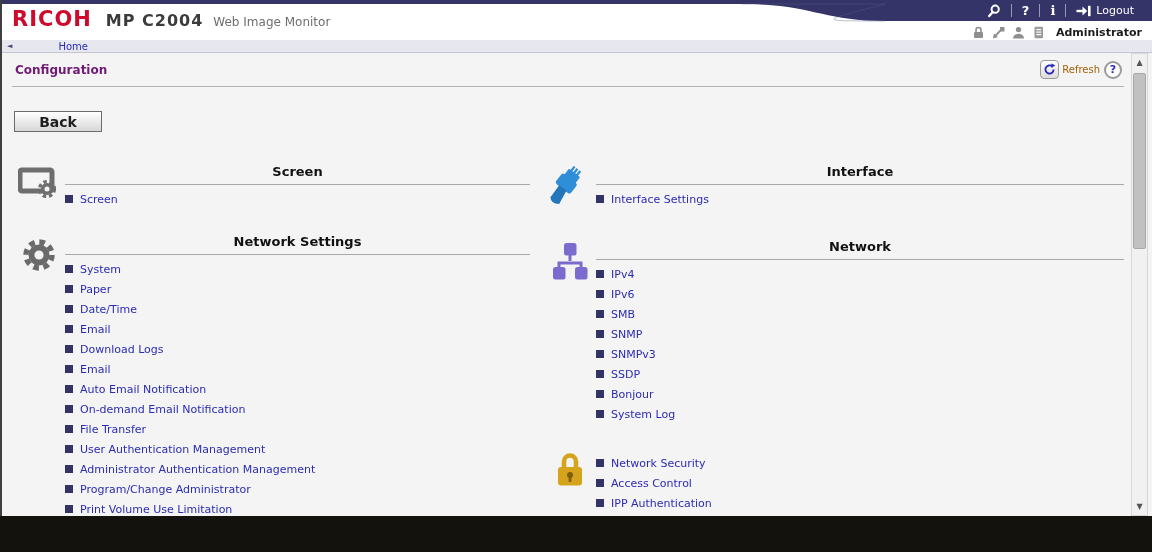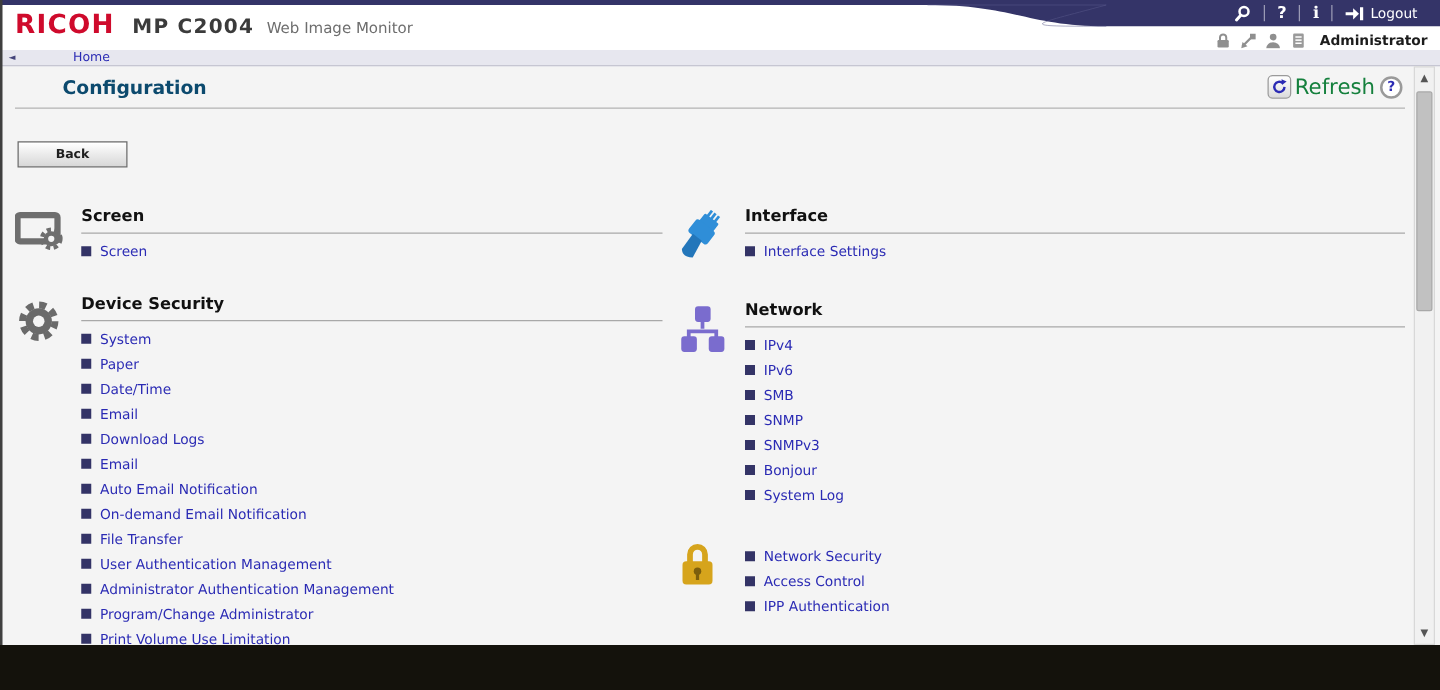--- a/index.html
+++ b/index.html
@@ -25,36 +25,36 @@
   .user-role { font-size:11px; font-weight:bold; color:#1c1c1c; margin-left:4px; }
 
   
   #breadcrumb { position:absolute; top:40px; left:0; width:1152px; height:13px; background:#e7e7ef; border-bottom:1px solid #c6c6d2; display:flex; align-items:center; padding-left:7px; z-index:9; }
   .crumb-arrow { color:#44447a; font-size:7px; margin-right:3px; }
   .home-link { color:#2b2bb4; font-size:10px; text-decoration:none; cursor:pointer;margin-left:43px; }
 
   
   #content { position:absolute; top:53px; left:2px; right:22px; bottom:4px; overflow:hidden; }
   #page-header { height:34px; margin:0 6px 0 10px; border-bottom:1px solid #b3b3b3; display:flex; align-items:center; justify-content:space-between; }
-  .page-title { font-size:15px; font-weight:bold; color:#0c4a6e; padding-left:3px;margin-left:35px; }
+  .page-title { font-size:12px; font-weight:bold; color:#701a75; padding-left:3px; }
   #refresh-cluster { display:flex; align-items:center; gap:4px; padding-right:2px; }
   .refresh-btn { display:flex; align-items:center; gap:3px; cursor:pointer; }
   .refresh-icon-box { width:19px; height:19px; border:1px solid #9a9a9a; border-radius:4px; background:linear-gradient(#ffffff,#dcdcdc); display:flex; align-items:center; justify-content:center; }
-  .refresh-label { color:#15803d; font-size:17px; }
+  .refresh-label { color:#a16207; font-size:10px; }
   .help-circle { width:18px; height:18px; border:2px solid #9a9a9a; border-radius:50%; background:#fff; color:#2b2bb4; font-size:11px; font-weight:bold; display:flex; align-items:center; justify-content:center; cursor:pointer; }
 
   #back-row { margin:24px 0 0 12px; }
-  .back-button { width:88px; height:21px; border:1px solid #6b6b6b; background:linear-gradient(#ffffff,#d7d7d7); box-shadow:inset 0 1px 0 #fff; font-size:10px; font-weight:bold; color:#1f1f1f; font-family:inherit; cursor:pointer; }
+  .back-button { width:88px; height:21px; border:1px solid #6b6b6b; background:linear-gradient(#ffffff,#d7d7d7); box-shadow:inset 0 1px 0 #fff; font-size:14px; font-weight:bold; color:#1f1f1f; font-family:inherit; cursor:pointer; }
 
   #main { position:relative; margin-top:32px; }
   .col { position:absolute; top:0; }
   #col-left { left:10px; width:518px; }
   #col-right { left:541px; right:6px; }
 
-  .section { display:flex; margin-bottom:25px; }
+  .section { display:flex; margin-bottom:25px;text-align:center; }
   .icon-cell { width:53px; flex:none; padding-top:2px; }
   .section-body { flex:1; min-width:0; }
   .section-title { font-size:13px; font-weight:bold; color:#111; padding-bottom:5px; border-bottom:1px solid #a8a8a8; }
   .links { padding-top:4px; }
   .link-item { height:20px; display:flex; align-items:center; cursor:pointer; }
   .bullet { width:8px; height:8px; background:#333366; margin-right:7px; flex:none; }
   .cfg-link { font-size:11px; color:#2b2bb4; text-decoration:none; white-space:nowrap; }
 
   
   #scrollbar { position:absolute; top:53px; right:4px; bottom:4px; width:17px; background:#f1f1f1; border:1px solid #d8d8d8; z-index:40; }
@@ -176,21 +176,21 @@
               </div>
             </div>
           </div>
           <div class="section">
             <div class="icon-cell"><svg width="38" height="38" viewBox="0 0 38 38">
                 <circle cx="19" cy="19" r="10.5" fill="#6a6a6a"></circle>
                 <circle cx="19" cy="19" r="13" fill="none" stroke="#6a6a6a" stroke-width="5.5" stroke-dasharray="5.6,4.6"></circle>
                 <circle cx="19" cy="19" r="4.6" fill="#f4f4f4"></circle>
               </svg></div>
             <div class="section-body">
-              <div class="section-title">Device Security</div>
+              <div class="section-title">Network Settings</div>
               <div class="links">
                 <div class="link-item">
                   <span class="bullet"></span>
                   <a class="cfg-link">System</a>
                 </div>
                 <div class="link-item">
                   <span class="bullet"></span>
                   <a class="cfg-link">Paper</a>
                 </div>
                 <div class="link-item">
@@ -292,20 +292,24 @@
                 <div class="link-item">
                   <span class="bullet"></span>
                   <a class="cfg-link">SNMP</a>
                 </div>
                 <div class="link-item">
                   <span class="bullet"></span>
                   <a class="cfg-link">SNMPv3</a>
                 </div>
                 <div class="link-item">
                   <span class="bullet"></span>
+                  <a class="cfg-link">SSDP</a>
+                </div>
+                <div class="link-item">
+                  <span class="bullet"></span>
                   <a class="cfg-link">Bonjour</a>
                 </div>
                 <div class="link-item">
                   <span class="bullet"></span>
                   <a class="cfg-link">System Log</a>
                 </div>
               </div>
             </div>
           </div>
           <div class="section">

